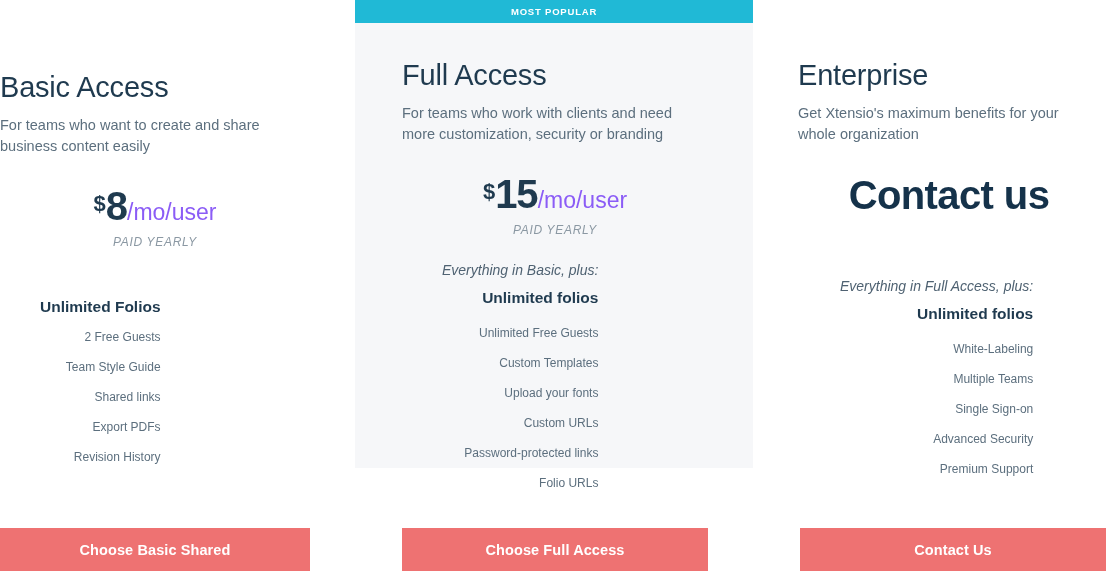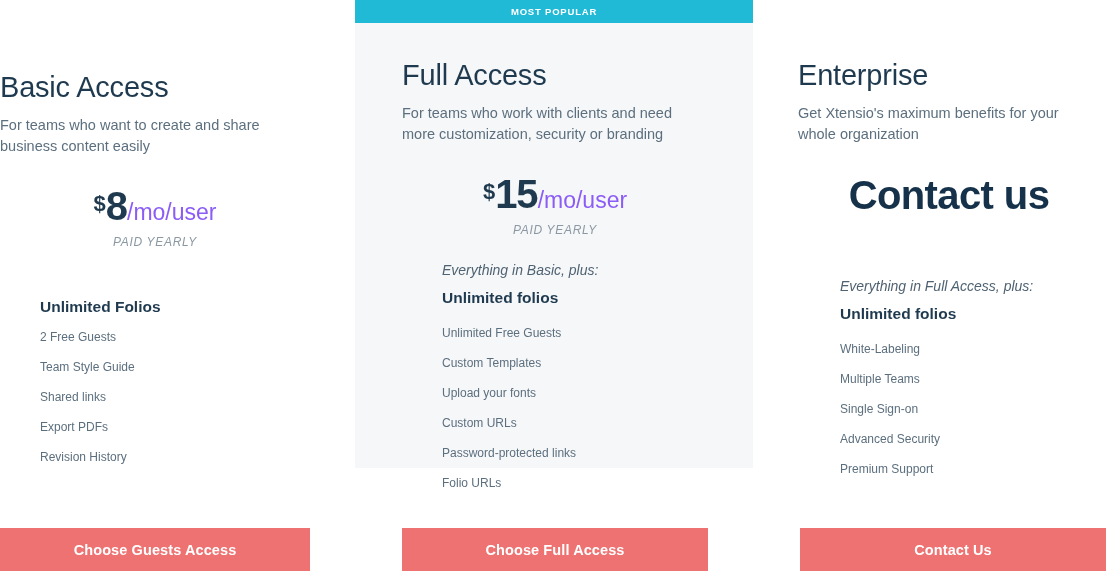--- a/index.html
+++ b/index.html
@@ -120,20 +120,21 @@
     line-height: 1;
     text-align: center;
     padding-top: 30px;
   }
 
   
   .features {
     padding-top: 0;
     margin: 0;
     list-style: none;
+    text-align: right;
   }
   .feature-intro {
     font-size: 14px;
     font-style: italic;
     color: #4f6272;
     line-height: 1;
     margin: 0;
   }
   .feature-item {
     font-size: 12px;
@@ -238,17 +239,17 @@
   <ul class="features features-enterprise">
     <li class="feature-intro">Everything in Full Access, plus:</li>
     <li class="feature-item headline" style="line-height:41px">Unlimited folios</li>
     <li class="feature-item">White-Labeling</li>
     <li class="feature-item">Multiple Teams</li>
     <li class="feature-item">Single Sign-on</li>
     <li class="feature-item">Advanced Security</li>
     <li class="feature-item">Premium Support</li>
   </ul>
 
-  <button class="cta cta-basic">Choose Guests Access</button>
+  <button class="cta cta-basic">Choose Basic Shared</button>
   <button class="cta cta-full">Choose Full Access</button>
   <button class="cta cta-enterprise">Contact Us</button>
 
 </div>
 
 </body></html>

